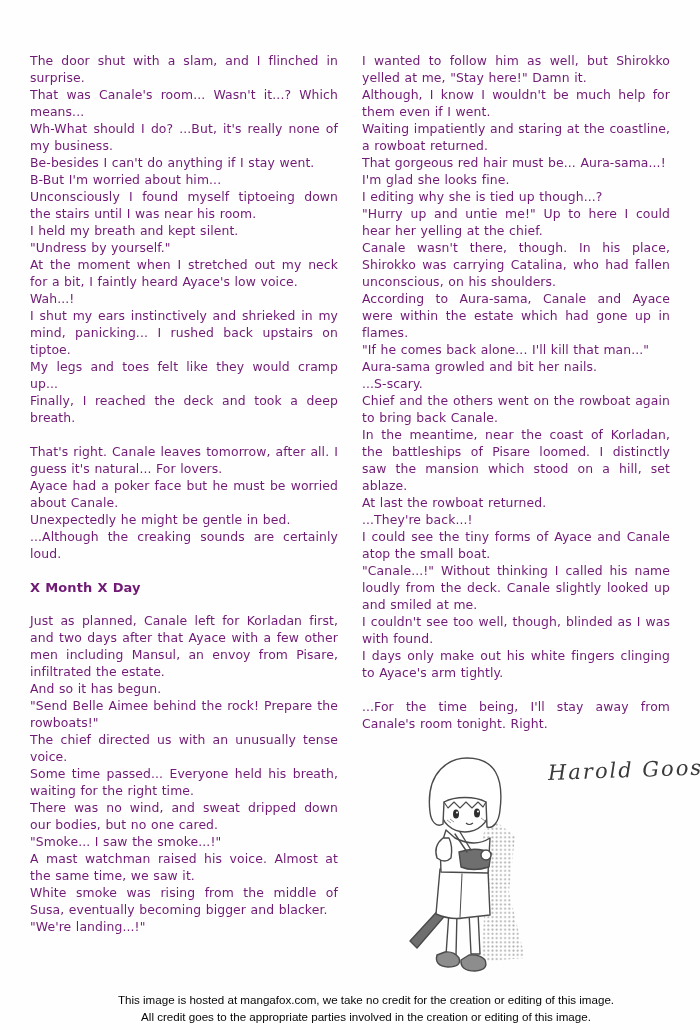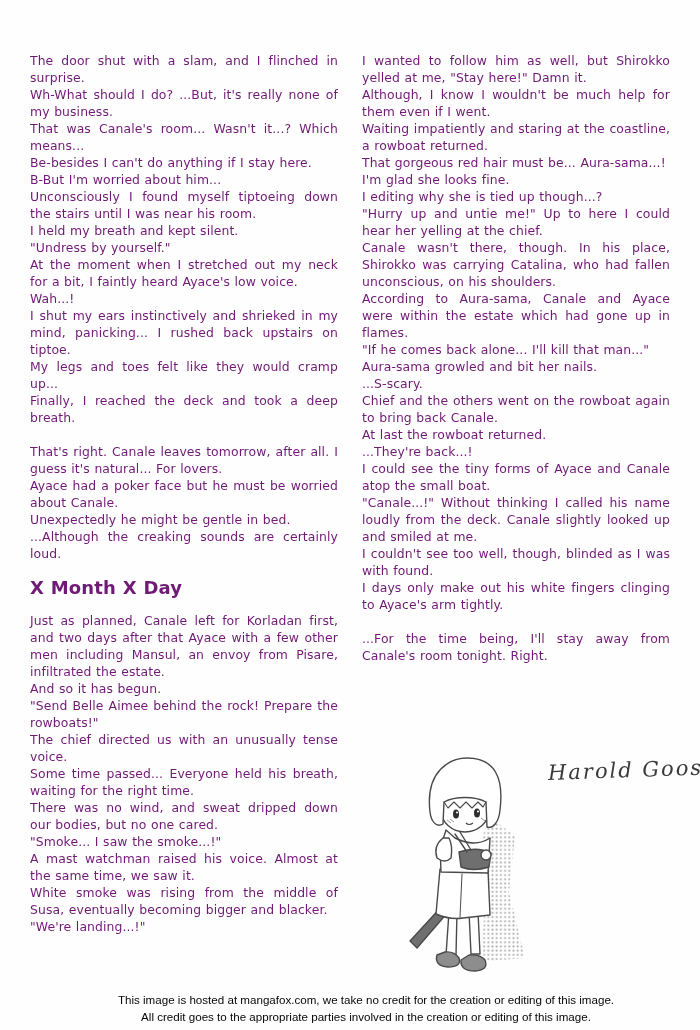--- a/index.html
+++ b/index.html
@@ -18,21 +18,21 @@
   .col {
     width:308px;
     color:#701a75;
     font-size:12.4px;
     line-height:17px;
     text-align:justify;
     letter-spacing:0.1px;
     word-spacing:0.5px;
   }
   .para { margin:0; }
-  .heading { font-weight:bold; font-size:18px; }
+  .heading { font-weight:bold; font-size:13px; }
   .gap { height:16.8px; }
   .signature {
     position:absolute; left:548px; top:758px;
     font-family:"DejaVu Serif", serif;
     font-style:italic;
     font-size:21px;
     letter-spacing:2px;
     color:#3a3a3a;
     transform:rotate(-2deg);
     white-space:nowrap;
@@ -52,23 +52,23 @@
   }
 </style>
 </head>
 <body>
 
 <div class="page">
 
   <div class="columns">
     <div class="col">
         <div class="para">The door shut with a slam, and I flinched in surprise.</div>
+        <div class="para">That was Canale's room... Wasn't it...? Which means...</div>
         <div class="para">Wh-What should I do? ...But, it's really none of my business.</div>
-        <div class="para">That was Canale's room... Wasn't it...? Which means...</div>
-        <div class="para">Be-besides I can't do anything if I stay here.</div>
+        <div class="para">Be-besides I can't do anything if I stay went.</div>
         <div class="para">B-But I'm worried about him...</div>
         <div class="para">Unconsciously I found myself tiptoeing down the stairs until I was near his room.</div>
         <div class="para">I held my breath and kept silent.</div>
         <div class="para">"Undress by yourself."</div>
         <div class="para">At the moment when I stretched out my neck for a bit, I faintly heard Ayace's low voice.</div>
         <div class="para">Wah...!</div>
         <div class="para">I shut my ears instinctively and shrieked in my mind, panicking... I rushed back upstairs on tiptoe.</div>
         <div class="para">My legs and toes felt like they would cramp up...</div>
         <div class="para">Finally, I reached the deck and took a deep breath.</div>
         <div class="gap"></div>
@@ -97,20 +97,21 @@
         <div class="para">That gorgeous red hair must be... Aura-sama...!</div>
         <div class="para">I'm glad she looks fine.</div>
         <div class="para">I editing why she is tied up though...?</div>
         <div class="para">"Hurry up and untie me!" Up to here I could hear her yelling at the chief.</div>
         <div class="para">Canale wasn't there, though. In his place, Shirokko was carrying Catalina, who had fallen unconscious, on his shoulders.</div>
         <div class="para">According to Aura-sama, Canale and Ayace were within the estate which had gone up in flames.</div>
         <div class="para">"If he comes back alone... I'll kill that man..."</div>
         <div class="para">Aura-sama growled and bit her nails.</div>
         <div class="para">...S-scary.</div>
         <div class="para">Chief and the others went on the rowboat again to bring back Canale.</div>
+        <div class="para">In the meantime, near the coast of Korladan, the battleships of Pisare loomed. I distinctly saw the mansion which stood on a hill, set ablaze.</div>
         <div class="para">At last the rowboat returned.</div>
         <div class="para">...They're back...!</div>
         <div class="para">I could see the tiny forms of Ayace and Canale atop the small boat.</div>
         <div class="para">"Canale...!" Without thinking I called his name loudly from the deck. Canale slightly looked up and smiled at me.</div>
         <div class="para">I couldn't see too well, though, blinded as I was with found.</div>
         <div class="para">I days only make out his white fingers clinging to Ayace's arm tightly.</div>
         <div class="gap"></div>
         <div class="para">...For the time being, I'll stay away from Canale's room tonight. Right.</div>
       </div>
   </div>

